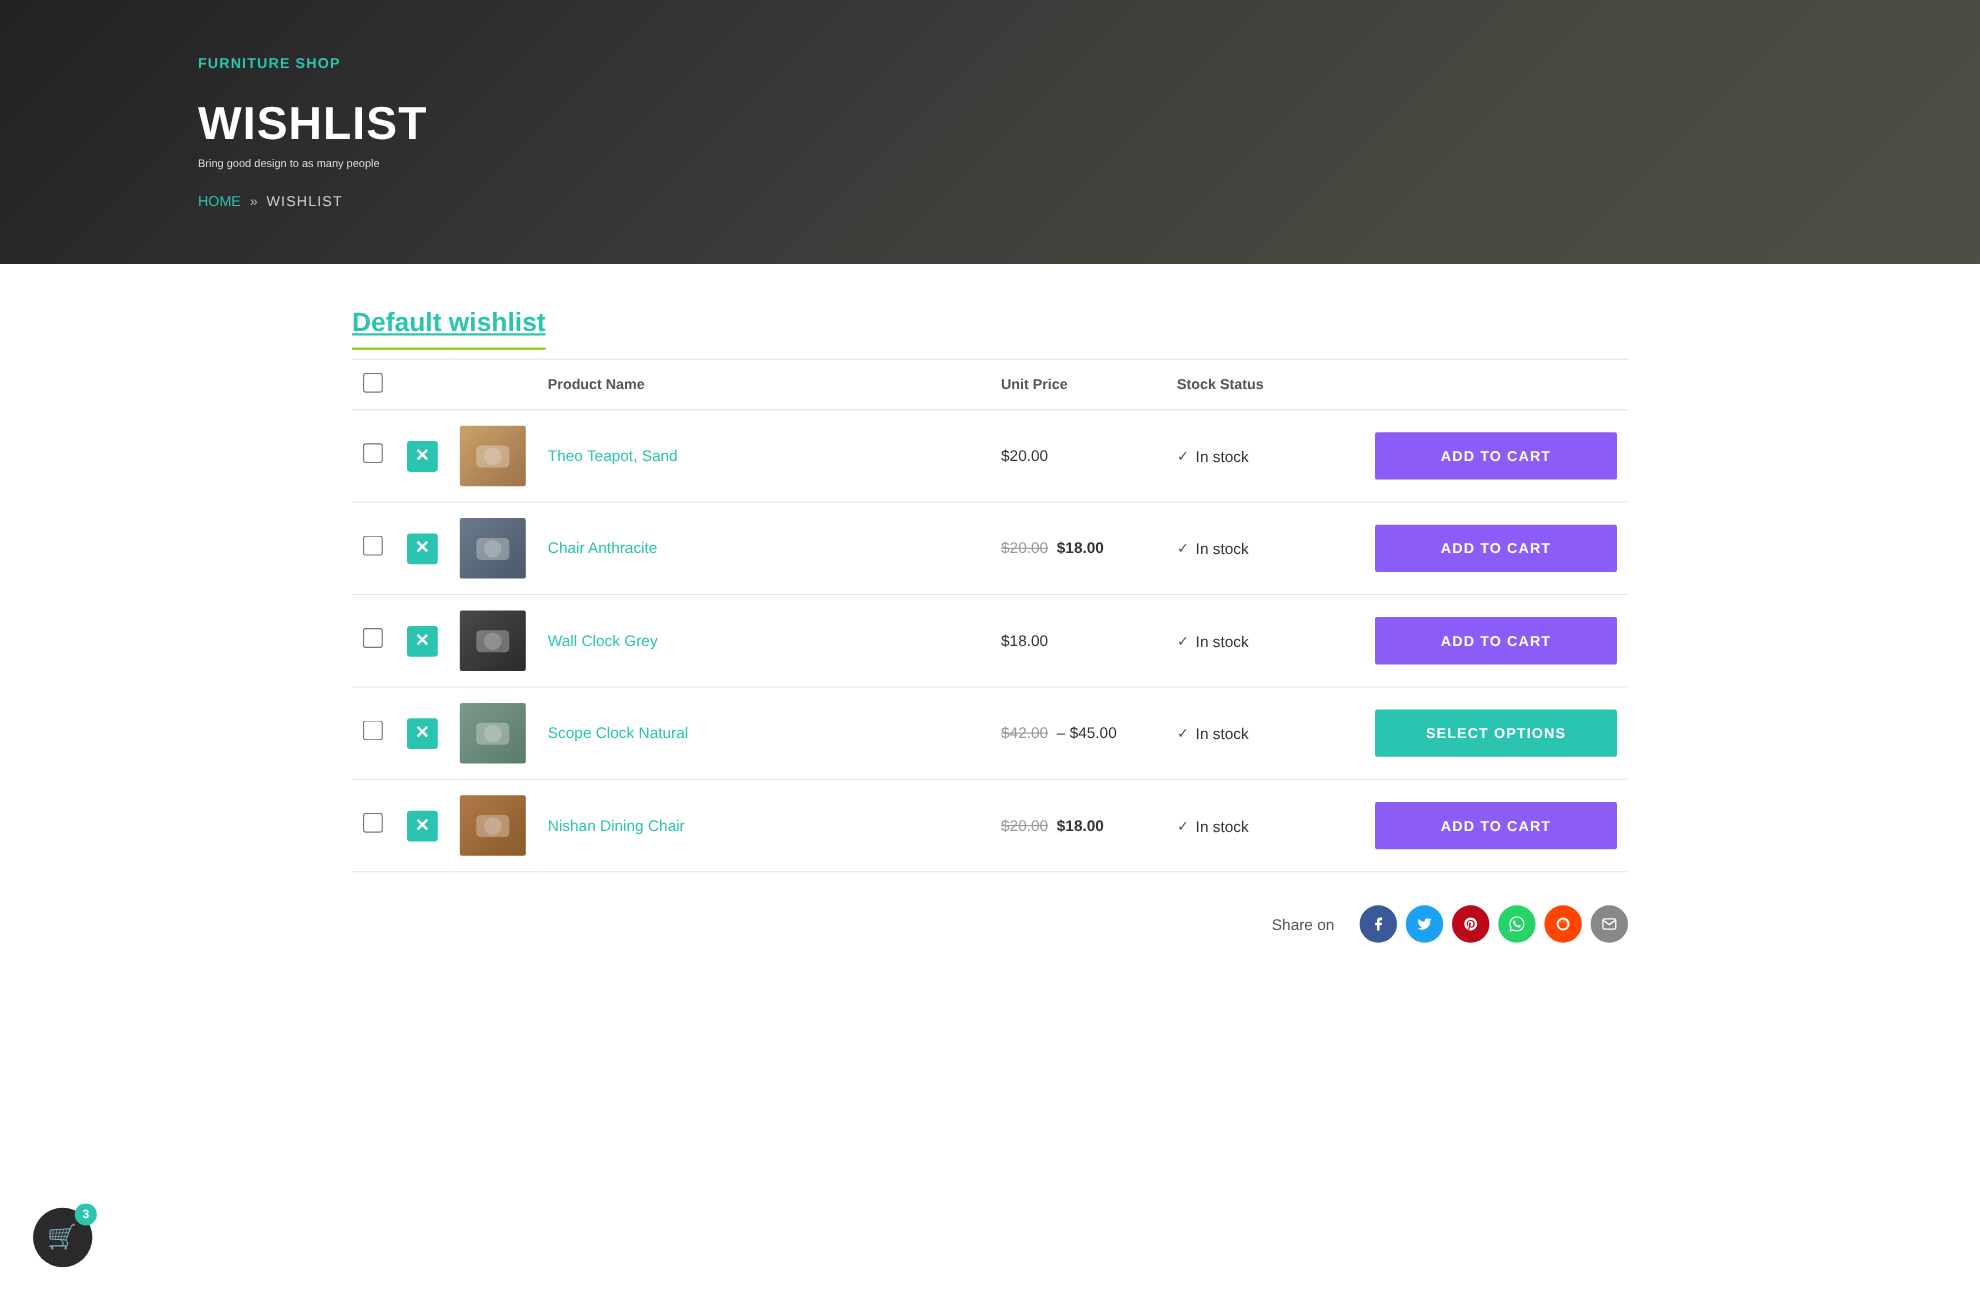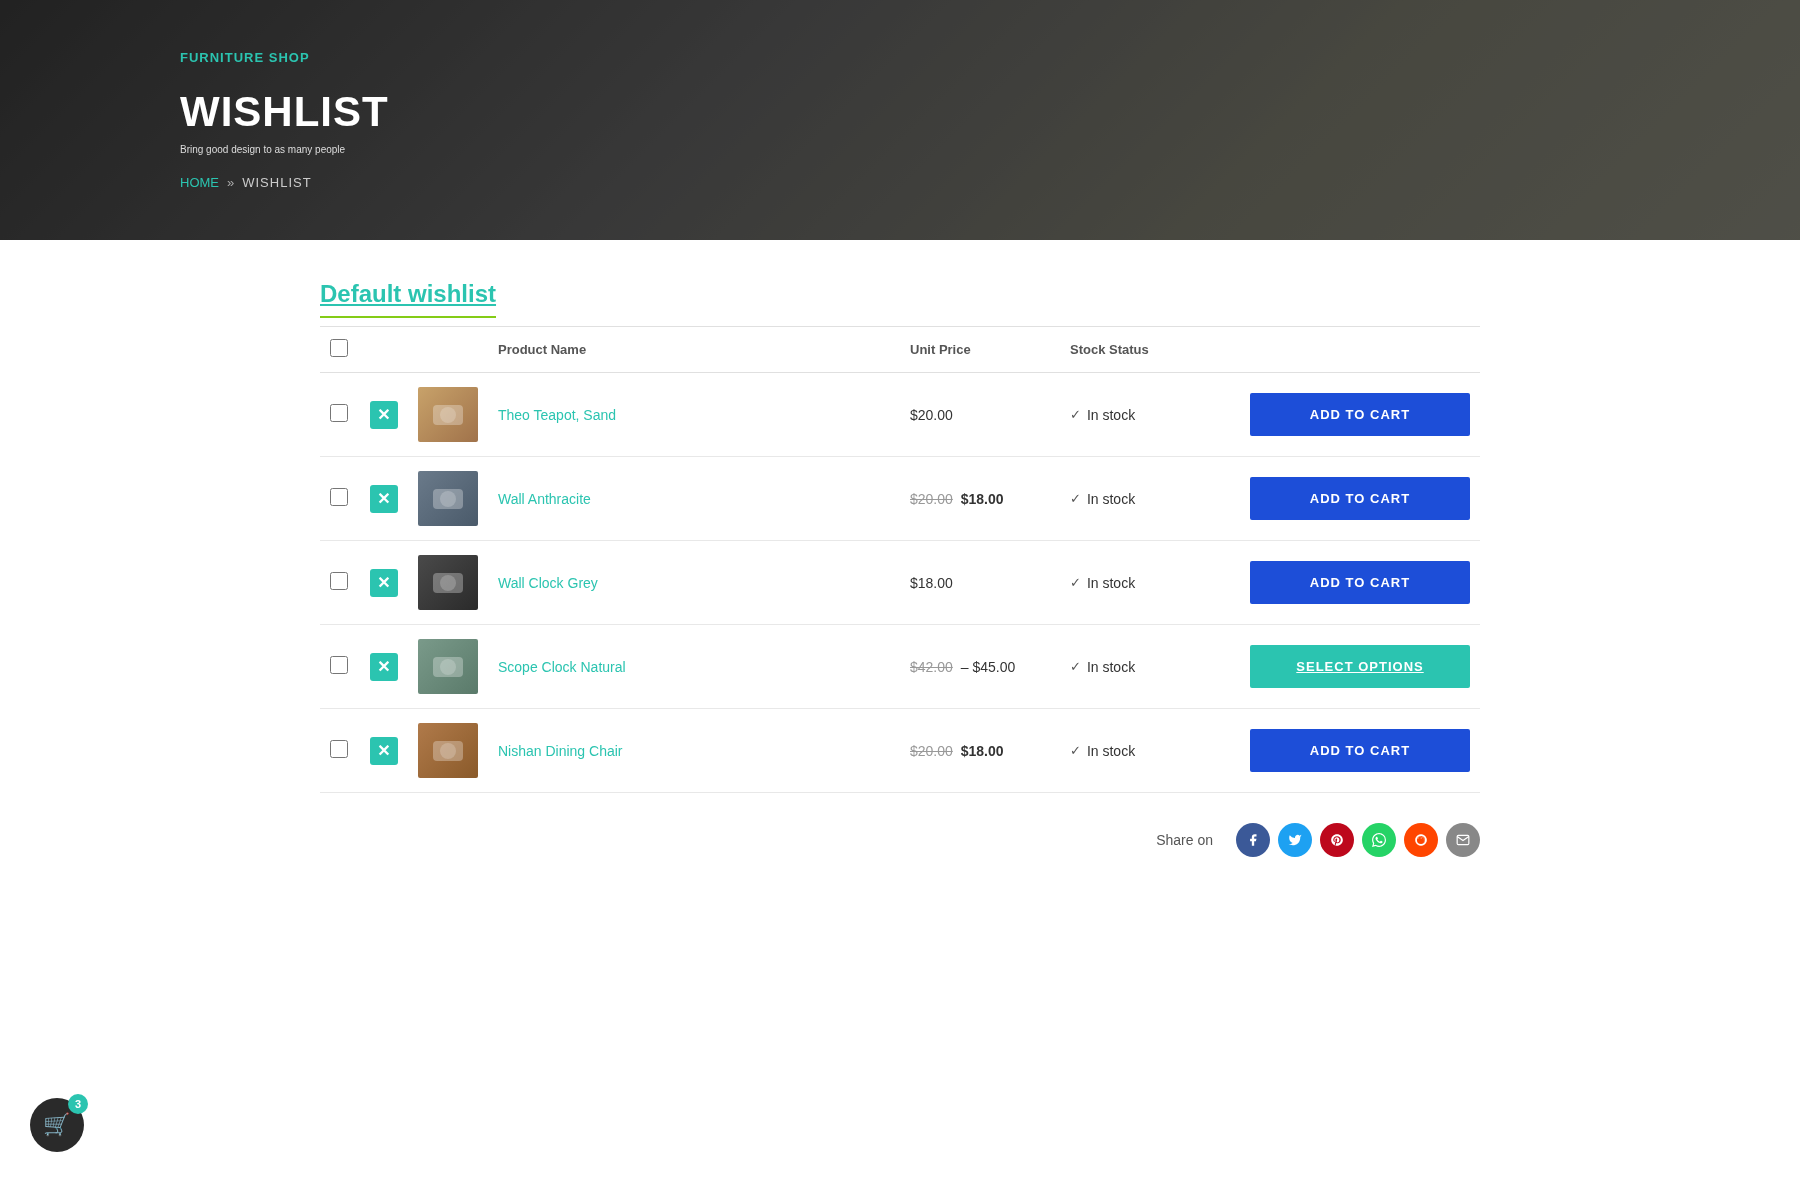--- a/index.html
+++ b/index.html
@@ -182,21 +182,21 @@
       font-size: 14px;
       color: #333;
     }
     .check-icon {
       color: #555;
       font-size: 13px;
     }
 
     
     .add-to-cart-btn {
-      background: #1d4ed8;
+      background: #8b5cf6;
       color: #fff;
       border: none;
       padding: 14px 28px;
       font-size: 13px;
       font-weight: 700;
       letter-spacing: 1px;
       cursor: pointer;
       border-radius: 2px;
       white-space: nowrap;
       width: 220px;
@@ -207,21 +207,20 @@
       color: #fff;
       border: none;
       padding: 14px 28px;
       font-size: 13px;
       font-weight: 700;
       letter-spacing: 1px;
       cursor: pointer;
       border-radius: 2px;
       white-space: nowrap;
       width: 220px;
-      text-decoration: underline;
     }
 
     
     .actions-row {
       display: flex;
       align-items: center;
       justify-content: space-between;
       margin-top: 10px;
     }
     .actions-left {
@@ -425,21 +424,21 @@
             </button>
           </td>
           <td class="col-img">
             <div class="product-img-placeholder img-chair">
               <svg width="40" height="40" viewBox="0 0 40 40">
                 <rect x="5" y="10" width="30" height="20" rx="4" fill="rgba(255,255,255,0.3)"></rect>
                 <circle cx="20" cy="20" r="8" fill="rgba(255,255,255,0.2)"></circle>
               </svg>
             </div>
           </td>
-          <td class="col-name"><a href="#" class="product-link">Wall Anthracite</a></td>
+          <td class="col-name"><a href="#" class="product-link">Chair Anthracite</a></td>
           <td class="col-price"><span class="unit-price"><span class="price-old">$20.00</span> <span class="price-new">$18.00</span></span></td>
           <td class="col-stock">
             <div class="stock-status">
               <span class="check-icon">✓</span>
               <span>In stock</span>
             </div>
           </td>
           <td class="col-action"><button class="add-to-cart-btn">ADD TO CART</button></td>
         </tr>
         <tr>

